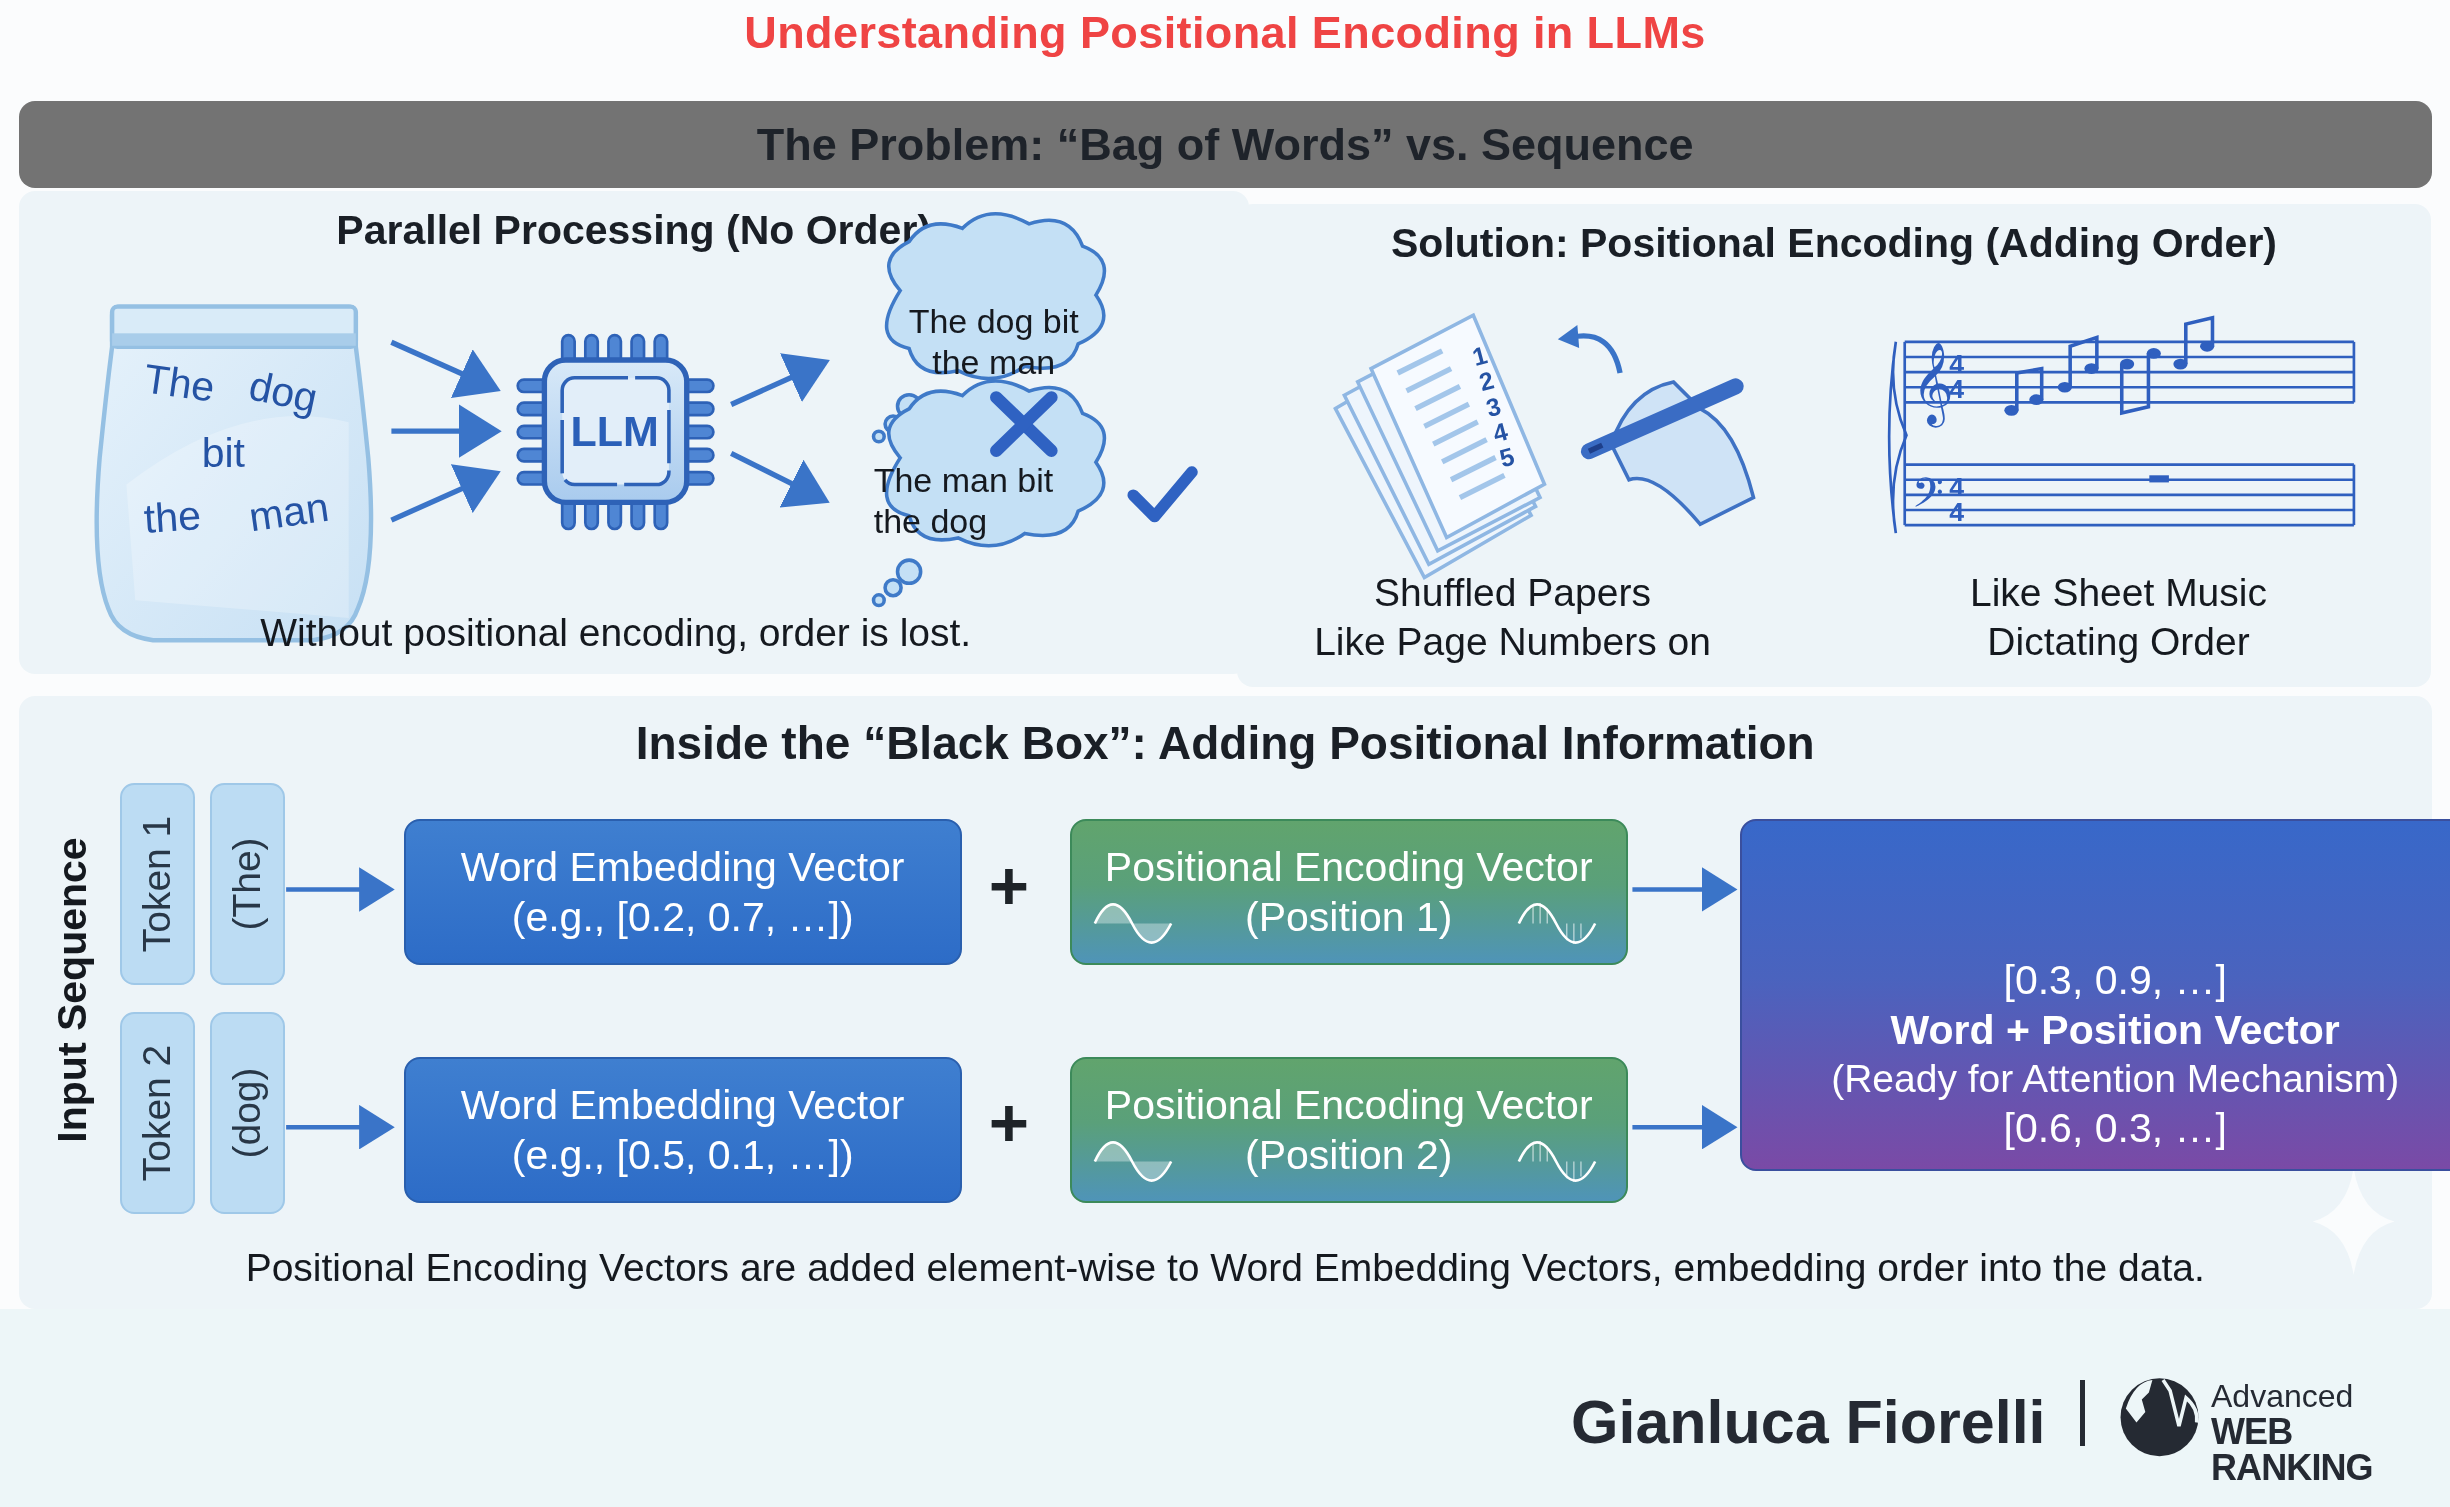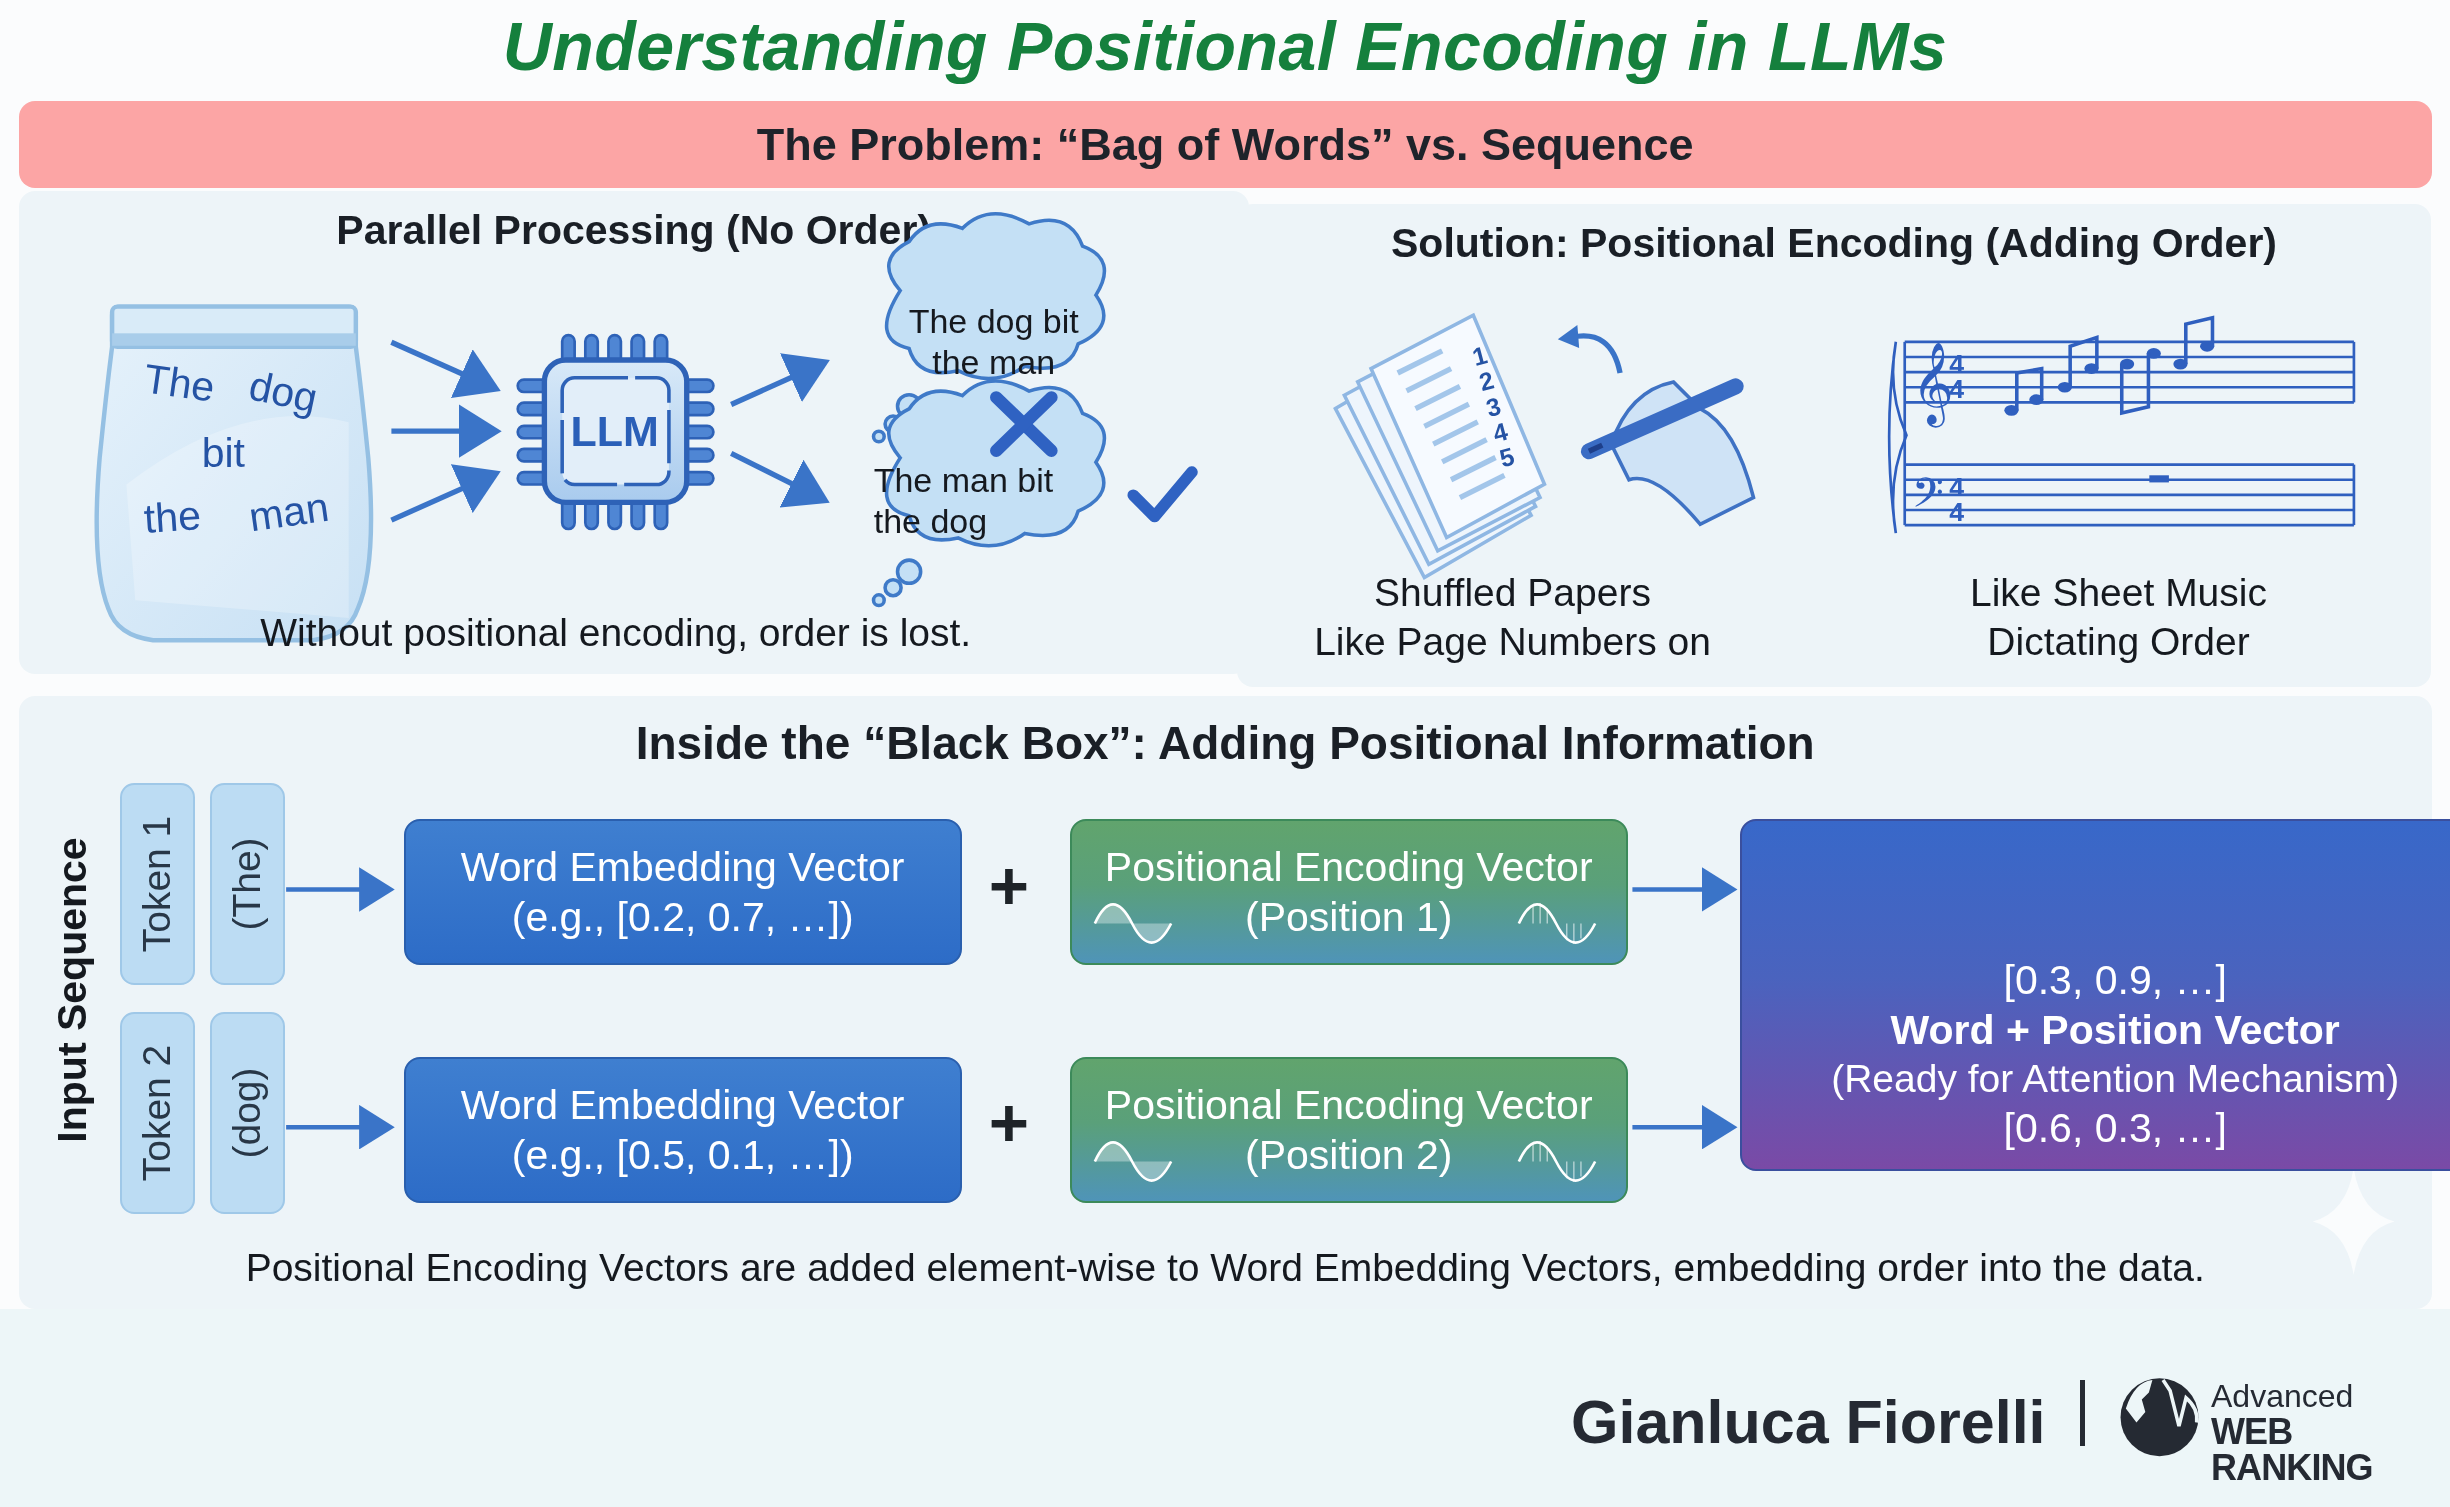--- a/index.html
+++ b/index.html
@@ -5,25 +5,25 @@
   html, body { margin:0; padding:0; }
   body {
     width:2450px; height:1507px; position:relative; overflow:hidden;
     background:#fbfcfd;
     font-family:"Liberation Sans", sans-serif;
     color:#1f2630;
   }
   .abs { position:absolute; }
   .title {
     left:0; width:2450px; top:7.1px; text-align:center;
-    font-size:68px; font-weight:700; color:#15803d; letter-spacing:0.4px;font-style:italic;
+    font-size:45px; font-weight:700; color:#ef4444; letter-spacing:0.4px;
   }
   .header-bar {
     left:18.7px; top:101px; width:2413px; height:87px;
-    background:#fca5a5; border-radius:16px;
+    background:#737373; border-radius:16px;
     display:flex; align-items:center; justify-content:center;
     font-size:45px; font-weight:700; color:#1e232a;
   }
   .panel {
     background:#edf4f8; border-radius:16px;
   }
   .panel-left { left:18.7px; top:191px; width:1194px; height:483px;padding-left:36px; }
   .panel-right { left:1237px; top:204px; width:1194px; height:483px; }
   .panel-bottom { left:18.7px; top:696px; width:2413px; height:613px; }
   .panel-title {

